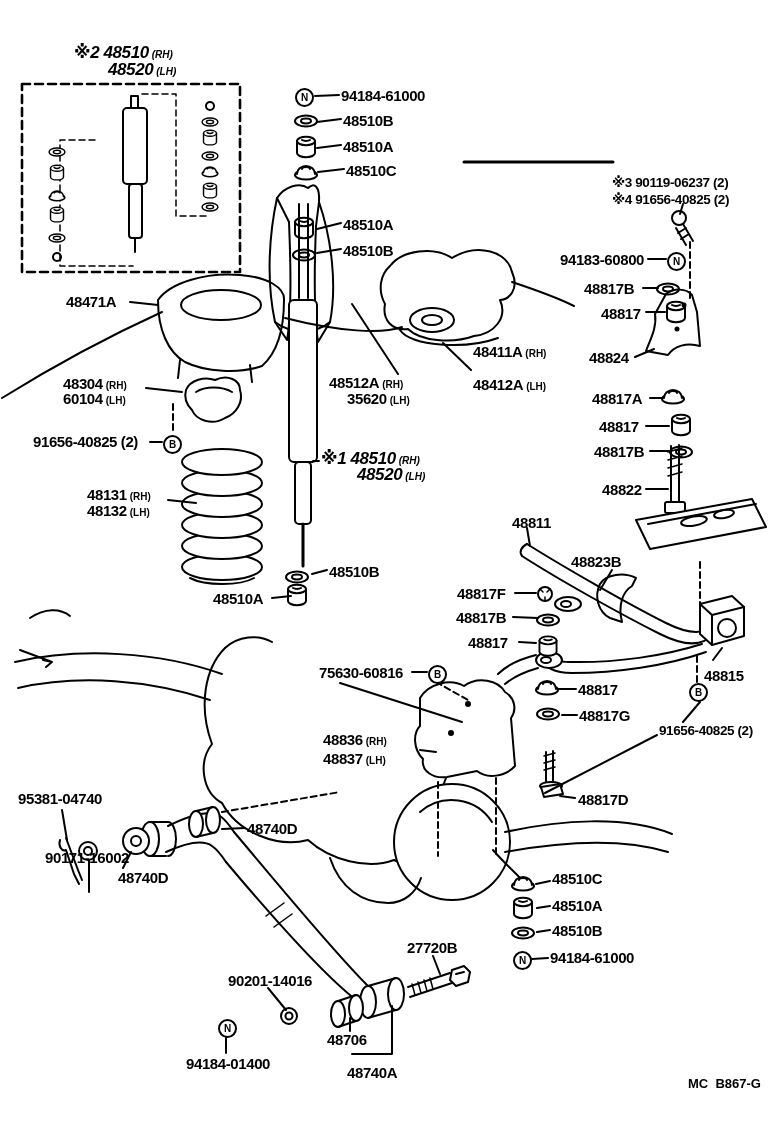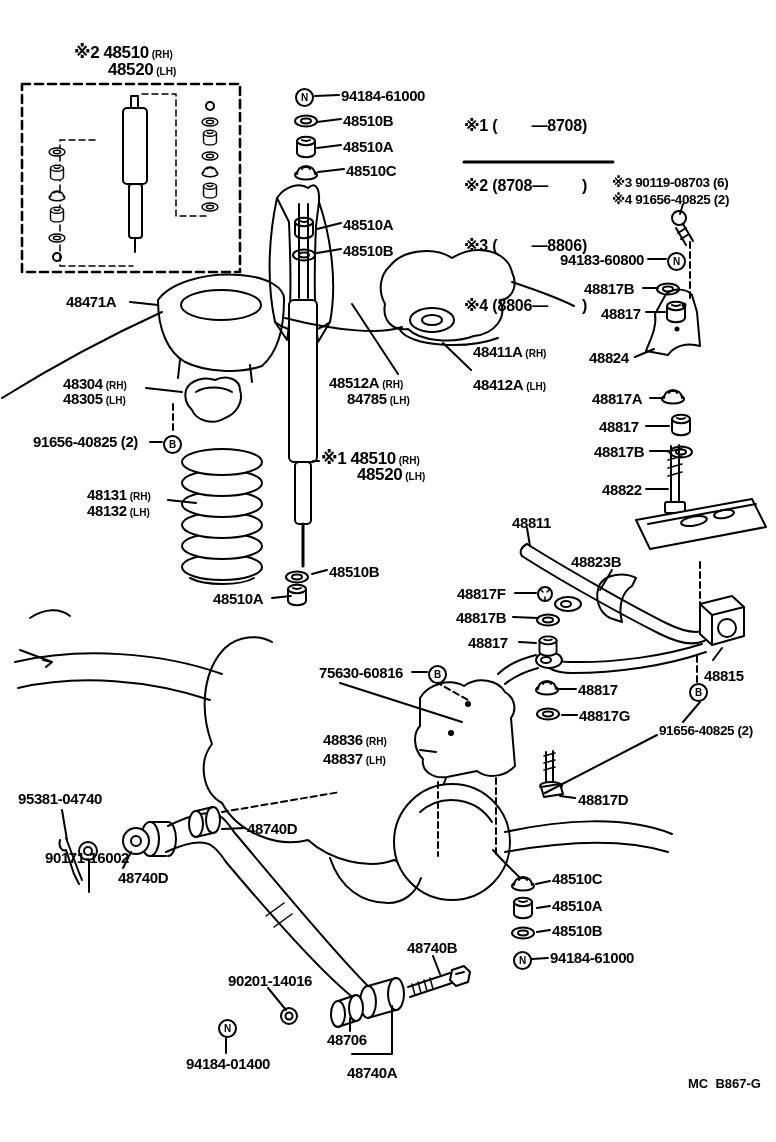--- a/index.html
+++ b/index.html
@@ -8,21 +8,21 @@
   #art{position:absolute;left:0;top:0;}
   #art *{stroke:#000;fill:none;stroke-width:2;stroke-linecap:round;stroke-linejoin:round;}
   #art .wf{fill:#fff;}
   #art .blk{fill:#000;stroke:none;}
   #art .dsh{stroke-dasharray:6 4;}
   #art .dsh2{stroke-dasharray:8 5;stroke-width:2.6;}
   #art .thin{stroke-width:1.5;}
   #art .thick{stroke-width:3;}
   .lbl{position:absolute;font-weight:700;font-size:15px;letter-spacing:-0.4px;white-space:nowrap;line-height:1;}
   .lbl .sfx{font-size:10px;margin-left:3px;letter-spacing:0;}
-  .lbl.lg{font-size:17px;}
+  .lbl.lg{font-size:17px;font-style:italic;}
   .lbl.sm{font-size:13.5px;}
   .legend{position:absolute;left:464px;top:76px;font-weight:700;font-size:16px;line-height:20px;white-space:pre;letter-spacing:-0.2px;}
   .circ{position:absolute;width:15px;height:15px;border:2px solid #000;border-radius:50%;
         background:#fff;font-weight:700;font-size:10px;line-height:15px;text-align:center;letter-spacing:0;}
   .code{position:absolute;font-weight:700;font-size:13px;letter-spacing:0;white-space:pre;}
 </style>
 </head>
 <body>
 
 <div id="stage">
@@ -271,44 +271,38 @@
     <path d="M433,956 L440,974 M536,884 L550,881 M537,908 L550,906 M537,932 L550,930 M532,959 L548,958"></path>
     <path d="M130,302 L158,305 M146,388 L182,392 M150,442 L162,442 M168,500 L196,503"></path>
     <path d="M313,461 L319,461 M398,374 L352,304 M471,370 L443,343 M312,574 L327,570 M272,598 L291,596"></path>
     <path class="dsh" d="M173,404 L173,432 M690,242 L690,300 M700,562 L700,604 M697,656 L697,682"></path>
     <path class="dsh" d="M438,782 L438,856 M496,778 L496,854 M436,682 L468,700 M222,812 L340,792"></path>
   </g>
 
   <line class="thick" x1="464" y1="162" x2="613" y2="162"></line>
 </svg>
 
-<div class="legend">
-  <div>※1 (        —8708)</div>
-  <div>※2 (8708—        )</div>
-  <div>※3 (        —8806)</div>
-  <div>※4 (8806—        )</div>
-</div>
 
 <span class="circ" style="left:295px;top:88px">N</span>
 <span class="circ" style="left:667px;top:252px">N</span>
 <span class="circ" style="left:163px;top:435px">B</span>
 <span class="circ" style="left:428px;top:665px">B</span>
 <span class="circ" style="left:689px;top:683px">B</span>
 <span class="circ" style="left:218px;top:1019px">N</span>
 <span class="circ" style="left:513px;top:951px">N</span>
 
 <div class="lbl lg" style="left:74px;top:44px"><span>※2 48510</span><span class="sfx">(RH)</span></div>
 <div class="lbl lg" style="left:108px;top:61px"><span>48520</span><span class="sfx">(LH)</span></div>
 <div class="lbl" style="left:341px;top:88px"><span>94184-61000</span></div>
 <div class="lbl" style="left:343px;top:113px"><span>48510B</span></div>
 <div class="lbl" style="left:343px;top:139px"><span>48510A</span></div>
 <div class="lbl" style="left:346px;top:163px"><span>48510C</span></div>
 <div class="lbl" style="left:343px;top:217px"><span>48510A</span></div>
 <div class="lbl" style="left:343px;top:243px"><span>48510B</span></div>
-<div class="lbl sm" style="left:612px;top:176px"><span>※3 90119-08703 (6)</span></div>
+<div class="lbl sm" style="left:612px;top:176px"><span>※3 90119-06237 (2)</span></div>
 <div class="lbl sm" style="left:612px;top:193px"><span>※4 91656-40825 (2)</span></div>
 <div class="lbl" style="left:560px;top:252px"><span>94183-60800</span></div>
 <div class="lbl" style="left:584px;top:281px"><span>48817B</span></div>
 <div class="lbl" style="left:601px;top:306px"><span>48817</span></div>
 <div class="lbl" style="left:589px;top:350px"><span>48824</span></div>
 <div class="lbl" style="left:592px;top:391px"><span>48817A</span></div>
 <div class="lbl" style="left:599px;top:419px"><span>48817</span></div>
 <div class="lbl" style="left:594px;top:444px"><span>48817B</span></div>
 <div class="lbl" style="left:602px;top:482px"><span>48822</span></div>
 <div class="lbl" style="left:512px;top:515px"><span>48811</span></div>
@@ -325,35 +319,35 @@
 <div class="lbl" style="left:323px;top:751px"><span>48837</span><span class="sfx">(LH)</span></div>
 <div class="lbl" style="left:578px;top:792px"><span>48817D</span></div>
 <div class="lbl" style="left:18px;top:791px"><span>95381-04740</span></div>
 <div class="lbl" style="left:247px;top:821px"><span>48740D</span></div>
 <div class="lbl" style="left:118px;top:870px"><span>48740D</span></div>
 <div class="lbl" style="left:45px;top:850px"><span>90171-16002</span></div>
 <div class="lbl" style="left:228px;top:973px"><span>90201-14016</span></div>
 <div class="lbl" style="left:186px;top:1056px"><span>94184-01400</span></div>
 <div class="lbl" style="left:327px;top:1032px"><span>48706</span></div>
 <div class="lbl" style="left:347px;top:1065px"><span>48740A</span></div>
-<div class="lbl" style="left:407px;top:940px"><span>48740B</span></div>
+<div class="lbl" style="left:407px;top:940px"><span>27720B</span></div>
 <div class="lbl" style="left:552px;top:871px"><span>48510C</span></div>
 <div class="lbl" style="left:552px;top:898px"><span>48510A</span></div>
 <div class="lbl" style="left:552px;top:923px"><span>48510B</span></div>
 <div class="lbl" style="left:550px;top:950px"><span>94184-61000</span></div>
 <div class="lbl" style="left:66px;top:294px"><span>48471A</span></div>
 <div class="lbl" style="left:63px;top:376px"><span>48304</span><span class="sfx">(RH)</span></div>
-<div class="lbl" style="left:63px;top:391px"><span>48305</span><span class="sfx">(LH)</span></div>
+<div class="lbl" style="left:63px;top:391px"><span>60104</span><span class="sfx">(LH)</span></div>
 <div class="lbl" style="left:33px;top:434px"><span>91656-40825 (2)</span></div>
 <div class="lbl" style="left:87px;top:487px"><span>48131</span><span class="sfx">(RH)</span></div>
 <div class="lbl" style="left:87px;top:503px"><span>48132</span><span class="sfx">(LH)</span></div>
 <div class="lbl" style="left:329px;top:564px"><span>48510B</span></div>
 <div class="lbl" style="left:213px;top:591px"><span>48510A</span></div>
 <div class="lbl" style="left:329px;top:375px"><span>48512A</span><span class="sfx">(RH)</span></div>
-<div class="lbl" style="left:347px;top:391px"><span>84785</span><span class="sfx">(LH)</span></div>
+<div class="lbl" style="left:347px;top:391px"><span>35620</span><span class="sfx">(LH)</span></div>
 <div class="lbl" style="left:473px;top:344px"><span>48411A</span><span class="sfx">(RH)</span></div>
 <div class="lbl" style="left:473px;top:377px"><span>48412A</span><span class="sfx">(LH)</span></div>
 <div class="lbl lg" style="left:321px;top:450px"><span>※1 48510</span><span class="sfx">(RH)</span></div>
 <div class="lbl lg" style="left:357px;top:466px"><span>48520</span><span class="sfx">(LH)</span></div>
 
 <div class="code" style="left:688px;top:1076px">MC  B867-G</div>
 
 </div>
 
 </body></html>

